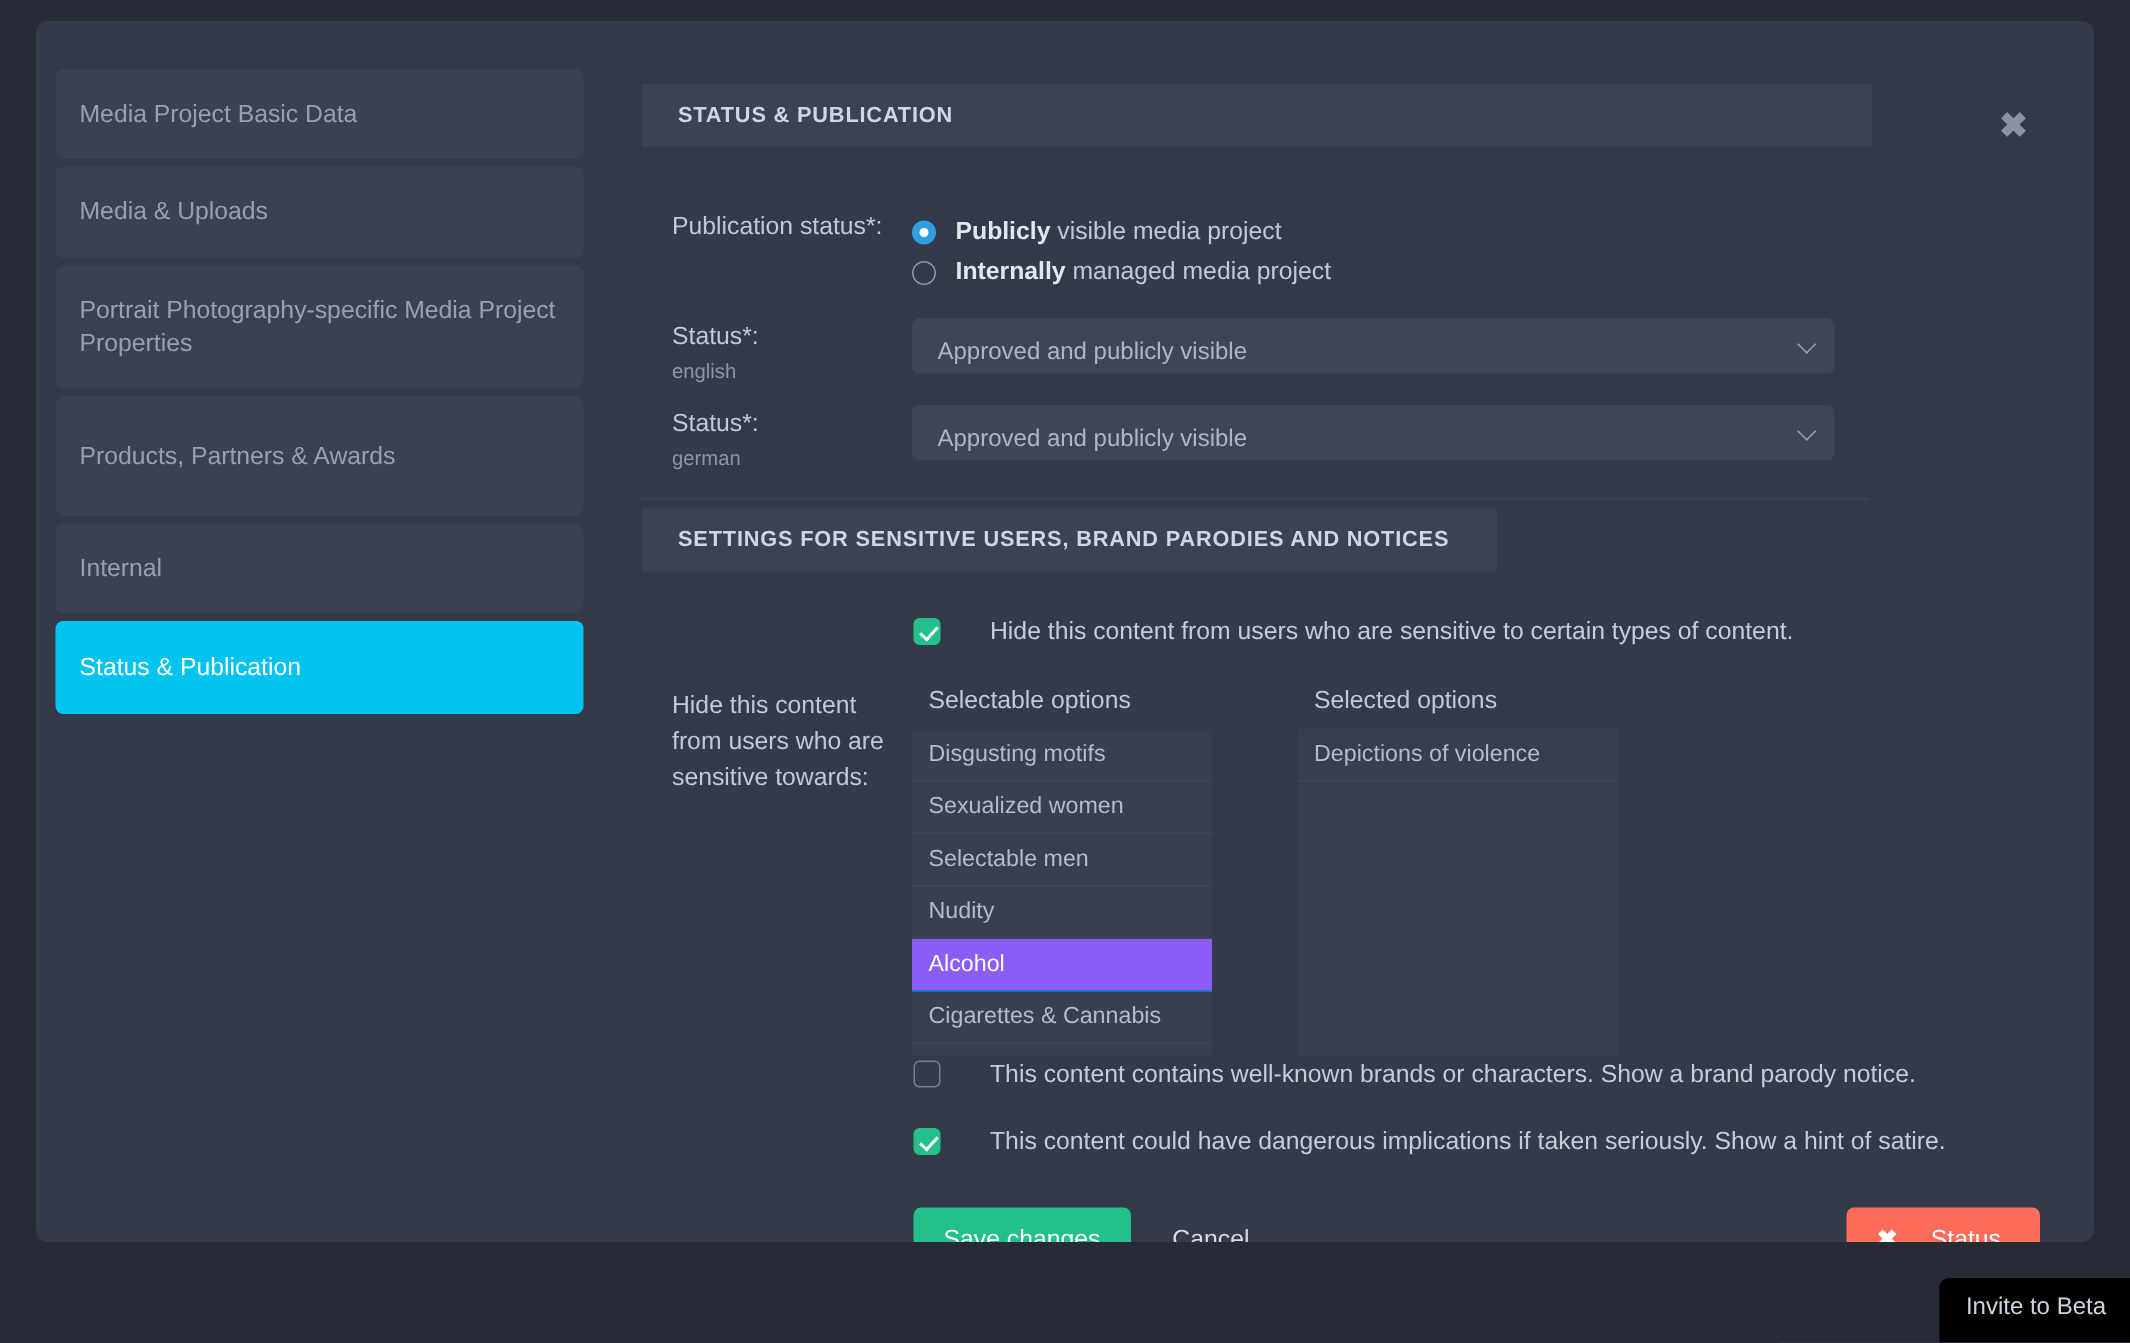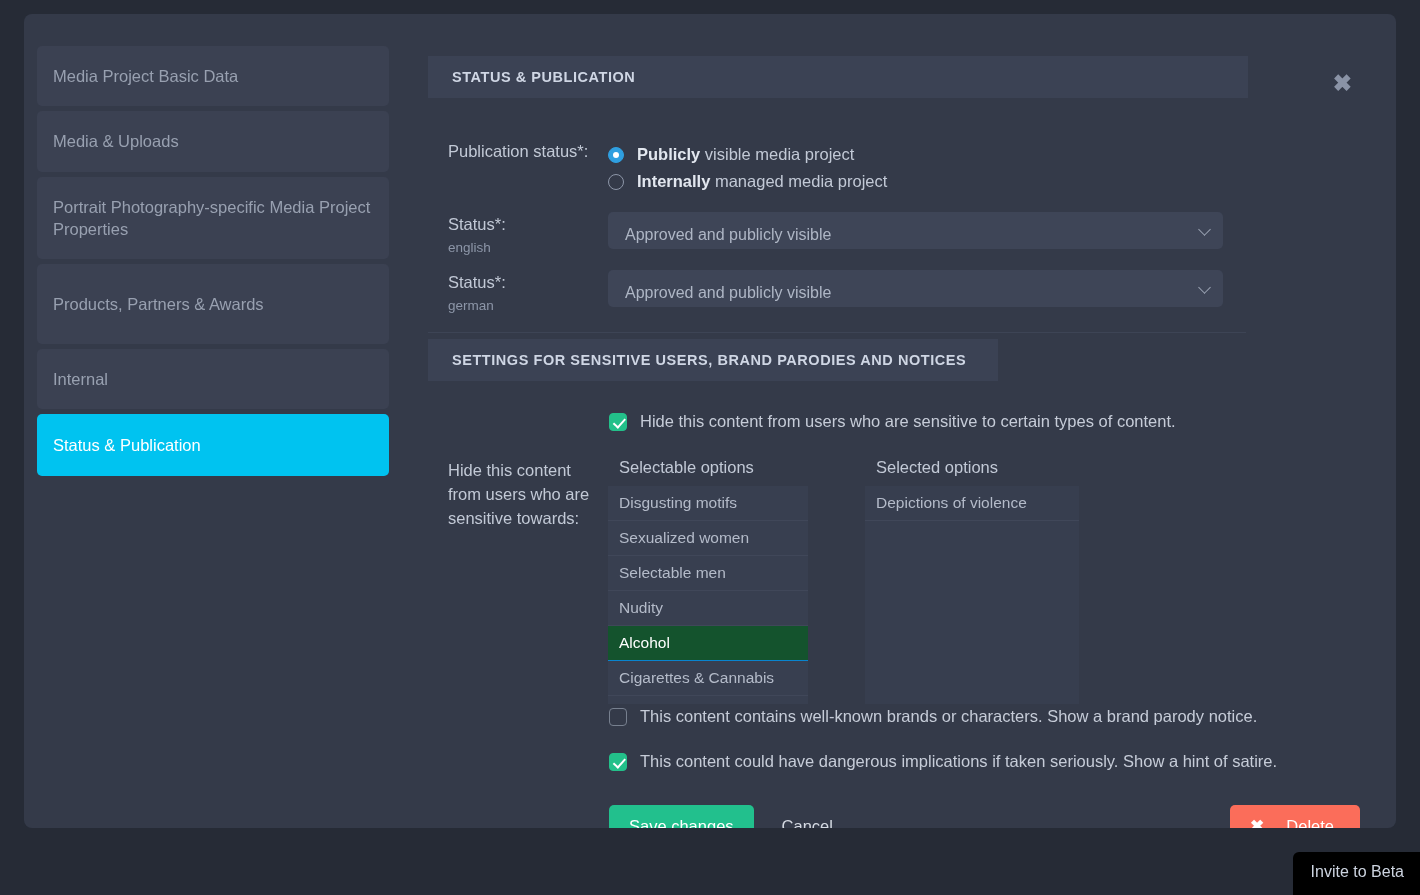--- a/index.html
+++ b/index.html
@@ -186,23 +186,24 @@
     width: 9px; height: 9px;
     border-right: 1.6px solid #9aa3b3;
     border-bottom: 1.6px solid #9aa3b3;
     transform: rotate(45deg);
   }
 
   
   .check-row {
     position: absolute;
     display: flex;
-    align-items: flex-end;
-    cursor: pointer;
-    user-select: none;
+    align-items: flex-start;
+    cursor: pointer;
+    user-select: none;
+    gap: 20px;
   }
   .checkbox {
     width: 18px; height: 18px;
     border-radius: 4px;
     border: 1.5px solid #77808f;
     margin-right: 13px;
     flex: 0 0 18px;
     position: relative;
   }
   .checkbox.checked {
@@ -245,21 +246,21 @@
     align-items: center;
     padding-left: 11px;
     font-size: 15.5px;
     color: #b4bbc9;
     border-bottom: 1px solid #404759;
     cursor: pointer;
     user-select: none;
     white-space: nowrap;
   }
   .list-opt.selected {
-    background: #14532d;
+    background: #8b5cf6;
     color: #ffffff;
     border-bottom-color: #0984cf;
   }
   .list-box.left .list-body { width: 200px; }
   .list-box.right .list-body { width: 214px; }
 
   
   .btn-bar {
     position: absolute;
     left: 205px;
@@ -429,20 +430,20 @@
     <div class="check-row" id="check-satire">
       <span class="checkbox checked"></span>
       <span class="check-text">This content could have dangerous implications if taken seriously. Show a hint of satire.</span>
     </div>
 
     <div class="btn-bar">
       <button class="btn btn-save">Save changes</button>
       <button class="btn btn-cancel">Cancel</button>
       <button class="btn btn-delete">
         <span class="x-icon">✖</span>
-        <span>Delete</span>
+        <span>Status</span>
       </button>
     </div>
 
   </div>
 </div>
 
 <div class="beta-widget">Invite to Beta</div>
 
 </body></html>

